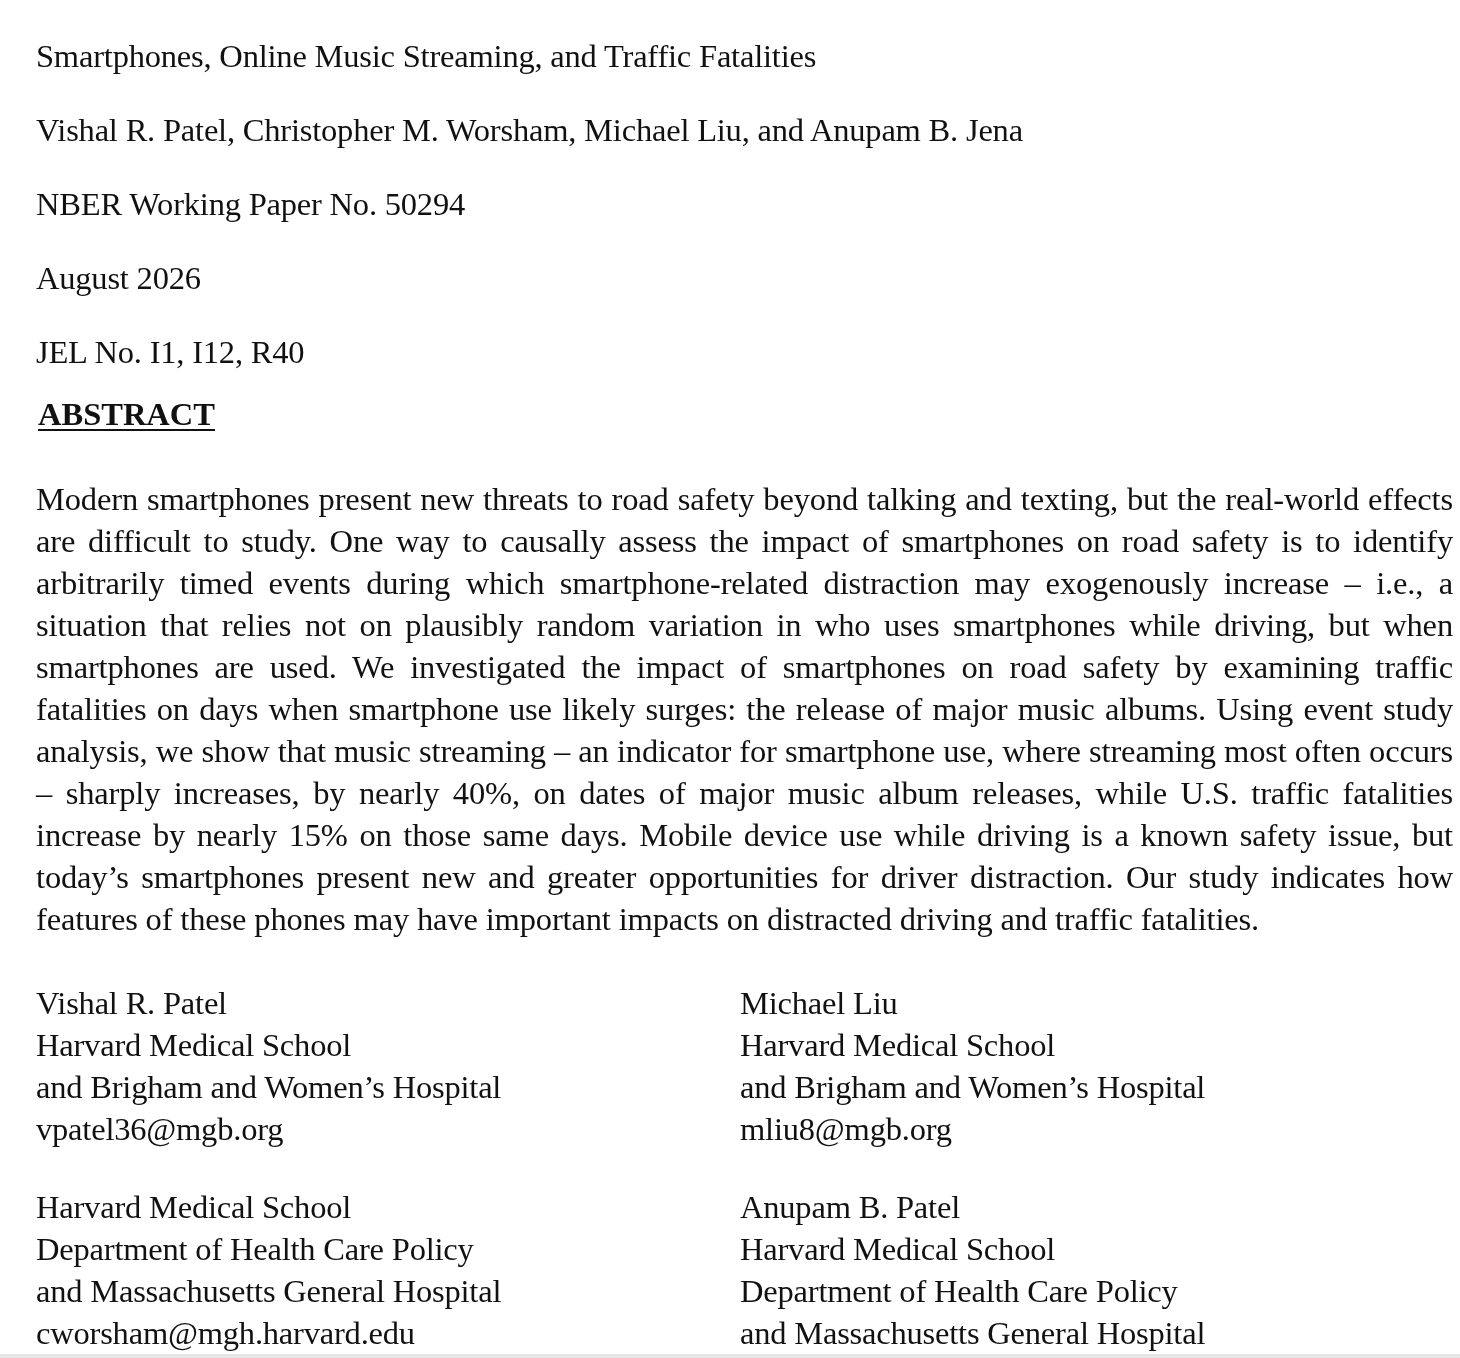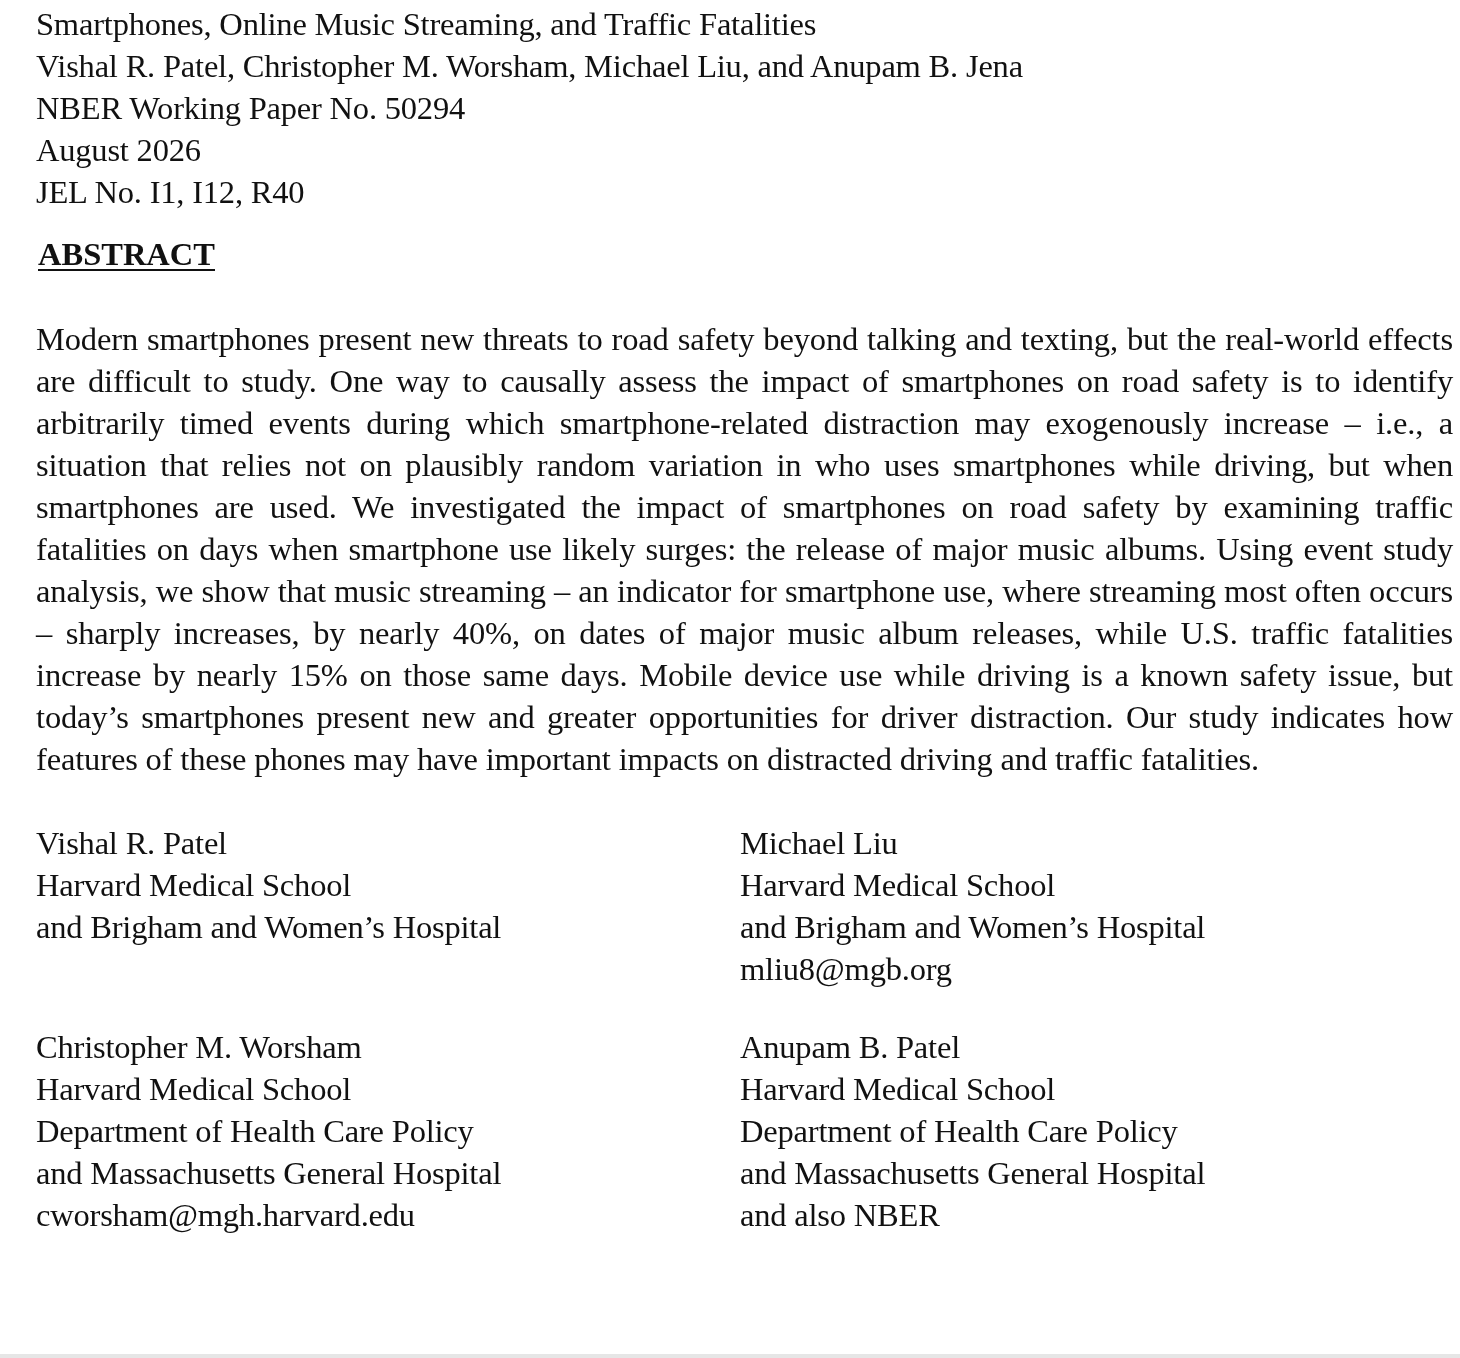--- a/index.html
+++ b/index.html
@@ -20,20 +20,21 @@
     .page {
       position: absolute;
       left: 36px;
       top: 3px;
       width: 1417px;
     }
     .meta-line {
       display: block;
       white-space: nowrap;
       letter-spacing: -0.2px;
+      margin-top: 32px;
     }
     .abstract-heading {
       margin-top: 20px;
       font-weight: bold;
       text-decoration: underline;
       text-decoration-thickness: 2px;
       text-underline-offset: 4px;
       letter-spacing: 0px;
       padding-left: 2px;
     }
@@ -77,29 +78,29 @@
 
   <div class="abstract-heading">ABSTRACT</div>
 
   <div class="abstract-body">Modern smartphones present new threats to road safety beyond talking and texting, but the real-world effects are difficult to study. One way to causally assess the impact of smartphones on road safety is to identify arbitrarily timed events during which smartphone-related distraction may exogenously increase – i.e., a situation that relies not on plausibly random variation in who uses smartphones while driving, but when smartphones are used.  We investigated the impact of smartphones on road safety by examining traffic fatalities on days when smartphone use likely surges: the release of major music albums. Using event study analysis, we show that music streaming – an indicator for smartphone use, where streaming most often occurs – sharply increases, by nearly 40%, on dates of major music album releases, while U.S. traffic fatalities increase by nearly 15% on those same days. Mobile device use while driving is a known safety issue, but today’s smartphones present new and greater opportunities for driver distraction. Our study indicates how features of these phones may have important impacts on distracted driving and traffic fatalities.</div>
 
   <div class="authors">
     <div class="author-block">
       <span class="line">Vishal R. Patel</span>
       <span class="line">Harvard Medical School</span>
       <span class="line">and Brigham and Women’s Hospital</span>
+      <span class="line">vpatel36@mgb.org</span>
     </div>
     <div class="author-block">
       <span class="line">Michael Liu</span>
       <span class="line">Harvard Medical School</span>
       <span class="line">and Brigham and Women’s Hospital</span>
       <span class="line">mliu8@mgb.org</span>
     </div>
     <div class="author-block">
-      <span class="line">Christopher M. Worsham</span>
       <span class="line">Harvard Medical School</span>
       <span class="line">Department of Health Care Policy</span>
       <span class="line">and Massachusetts General Hospital</span>
       <span class="line">cworsham@mgh.harvard.edu</span>
     </div>
     <div class="author-block">
       <span class="line">Anupam B. Patel</span>
       <span class="line">Harvard Medical School</span>
       <span class="line">Department of Health Care Policy</span>
       <span class="line">and Massachusetts General Hospital</span>

